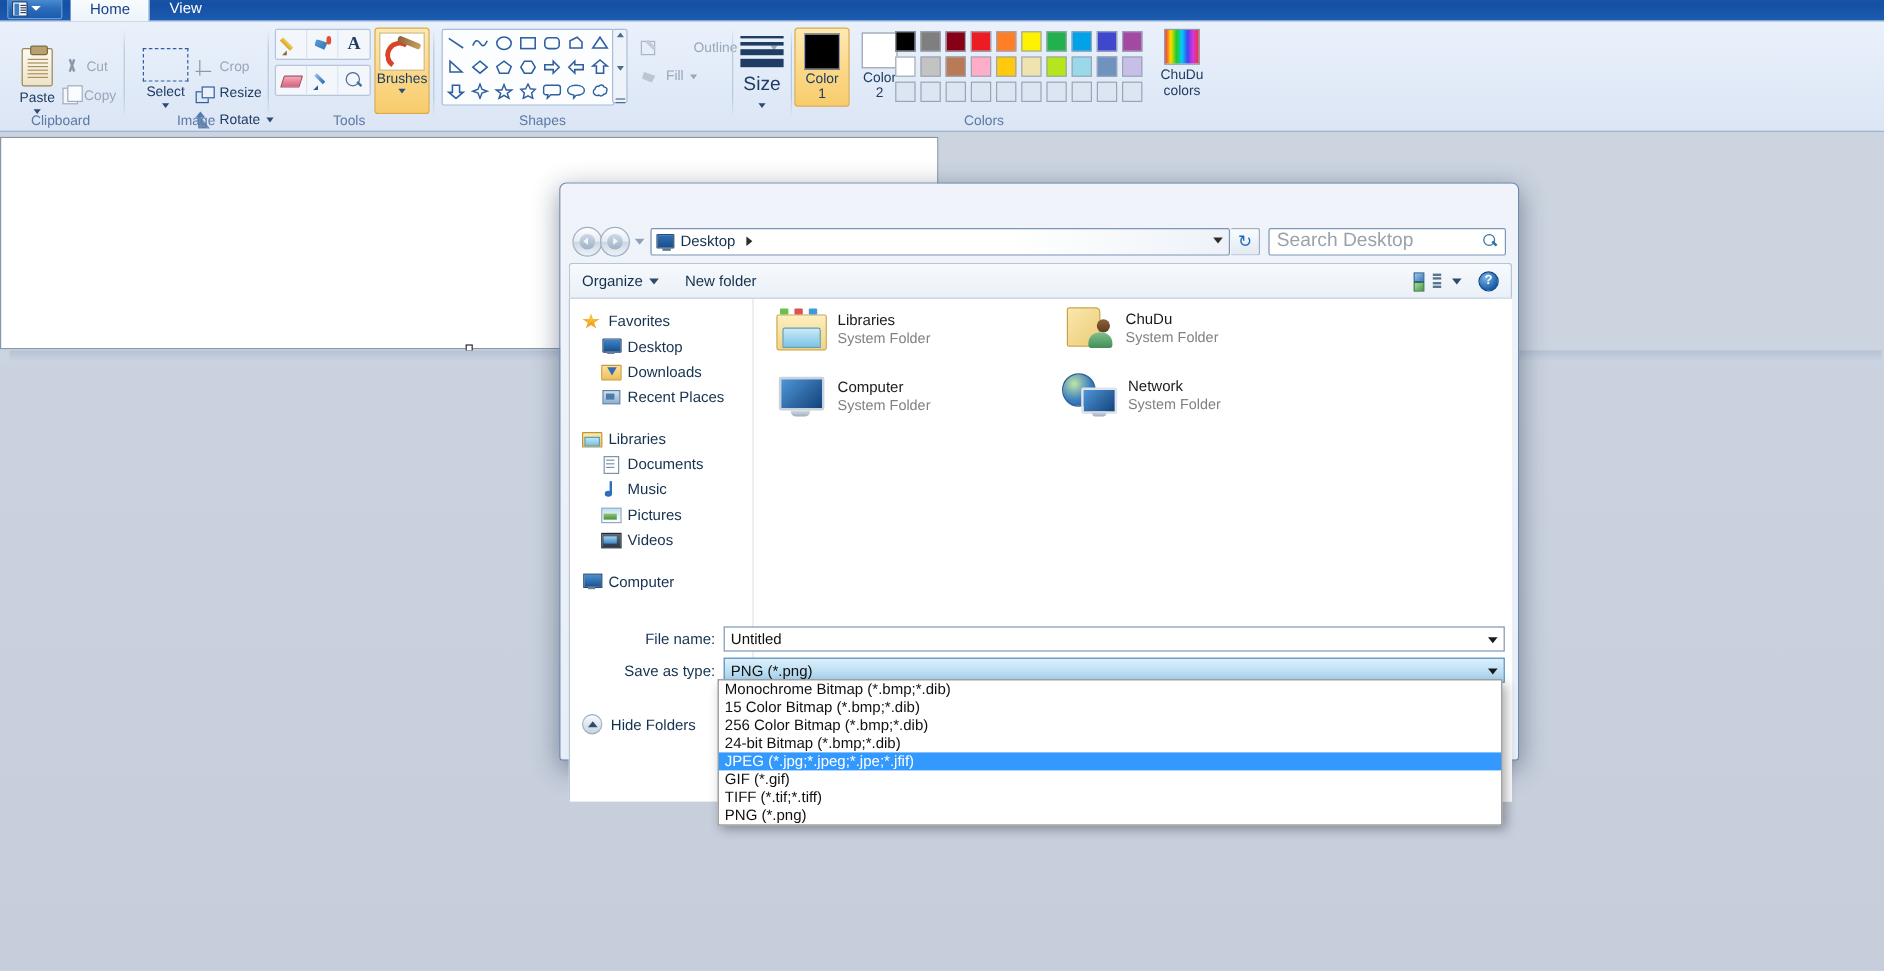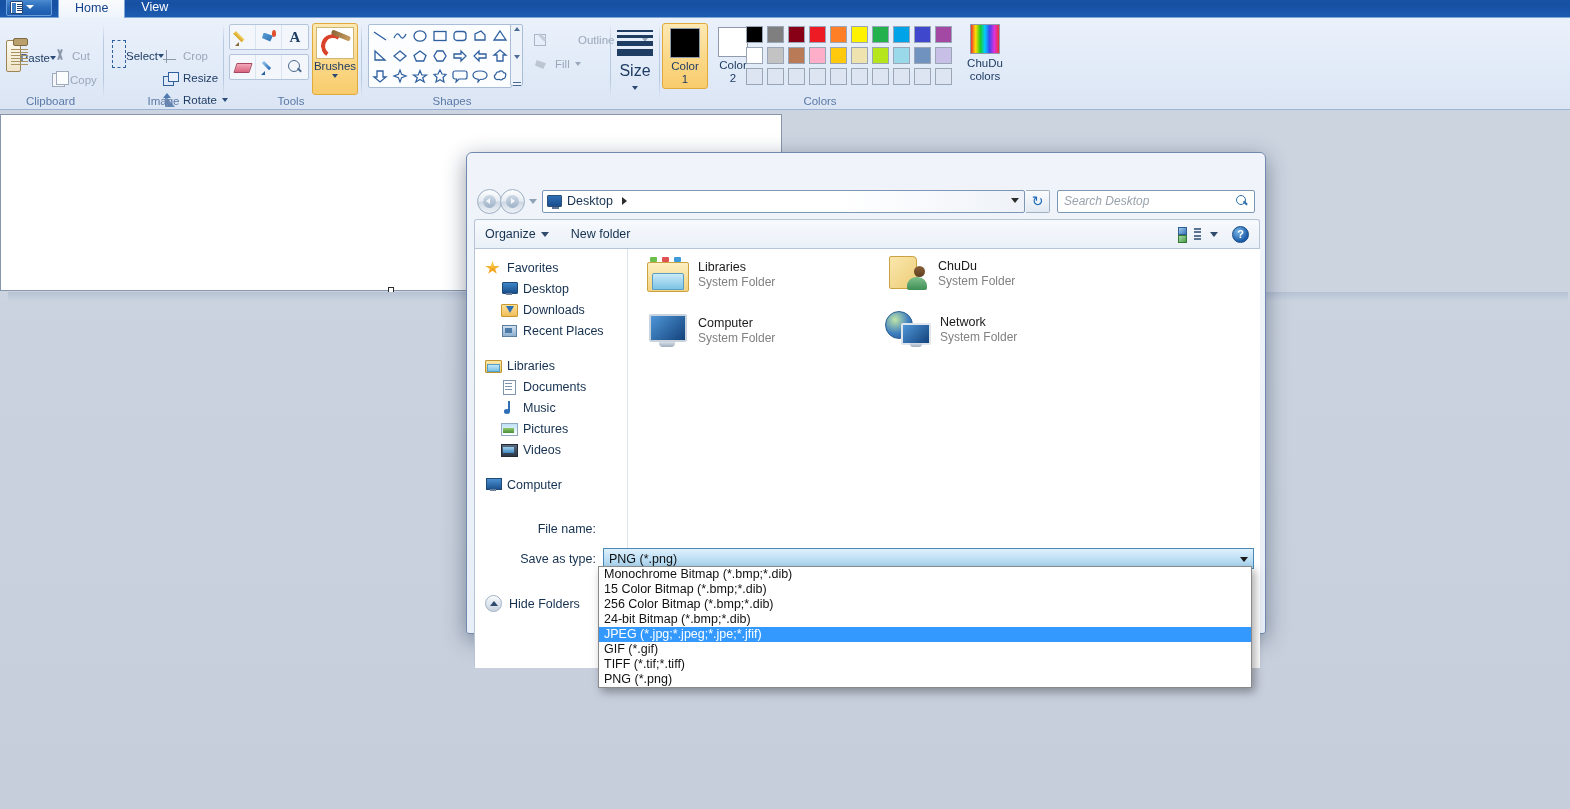--- a/index.html
+++ b/index.html
@@ -80,21 +80,21 @@
   .rgroup-label {
     position:absolute; bottom: 3px; left:0; width:100%;
     text-align:center; color:#5b79a6; font-size:11.5px;
   }
   .rsep {
     position:absolute; top:6px; width:1px; height:74px;
     background: linear-gradient(180deg, rgba(150,172,203,0) 0%, #b8c8de 25%, #b8c8de 75%, rgba(150,172,203,0) 100%);
   }
 
   .btn-big {
-    position:absolute; display:flex; flex-direction:row; align-items:center;
+    position:absolute; display:flex; flex-direction:column; align-items:center;
     color:#1f3c63; font-size:11.5px; cursor:default;
   }
   .btn-small {
     display:flex; align-items:center; gap:5px;
     color:#1f3c63; font-size:11.5px; height:20px;
     padding: 0 2px;
   }
   .btn-small.disabled { color: #9aa7ba; }
   .caret { width:0;height:0;border-left:3.5px solid transparent;border-right:3.5px solid transparent;border-top:4px solid #2b4a76; }
   .caret.dim { border-top-color:#9aa7ba; }
@@ -386,21 +386,21 @@
     border:1px solid #9fb0c4;border-left:none;border-radius:0 2px 2px 0;
     background:linear-gradient(180deg,#fafcfe,#e2e9f2);
     display:flex;align-items:center;justify-content:center;
     color:#1e6bb8;font-size:14px;
   }
   .searchbox{
     width:198px;height:23px;margin-left:7px;background:#fff;
     border:1px solid #7c97b6;border-radius:2px;
     display:flex;align-items:center;padding:0 6px;position:relative;
   }
-  .search-ph{font-size:12px;color:#9aa3ad;font-style:italic;}
+  .search-ph{font-size:16px;color:#9aa3ad;}
   .search-glass{
     position:absolute;right:6px;top:4px;width:12px;height:12px;
   }
   .search-glass::before{
     content:"";position:absolute;left:0;top:0;width:8px;height:8px;border:1.4px solid #2f6fa8;border-radius:50%;
   }
   .search-glass::after{
     content:"";position:absolute;left:7px;top:7px;width:5px;height:1.6px;background:#2f6fa8;transform:rotate(45deg);
   }
 
@@ -1164,20 +1164,24 @@
           <span class="fl-name">Network</span>
           <span class="fl-sub">System Folder</span>
         </span>
       </div>
 
     </div>
   </div>
 
   <div class="frow" style="left:63px;top:369px;width:730px;">
     <span class="flabel" style="width:66px;">File name:</span>
+    <span class="finput" style="width:651px;margin-left:7px;">
+      <span>Untitled</span>
+      <span class="fdrop-arrow"></span>
+    </span>
   </div>
 
   <div class="frow" style="left:52px;top:395px;width:740px;">
     <span class="flabel" style="width:77px;">Save as type:</span>
     <span class="combo-closed" style="width:651px;margin-left:7px;position:relative;">
       <span>PNG (*.png)</span>
       <span class="fdrop-arrow"></span>
     </span>
   </div>
 

